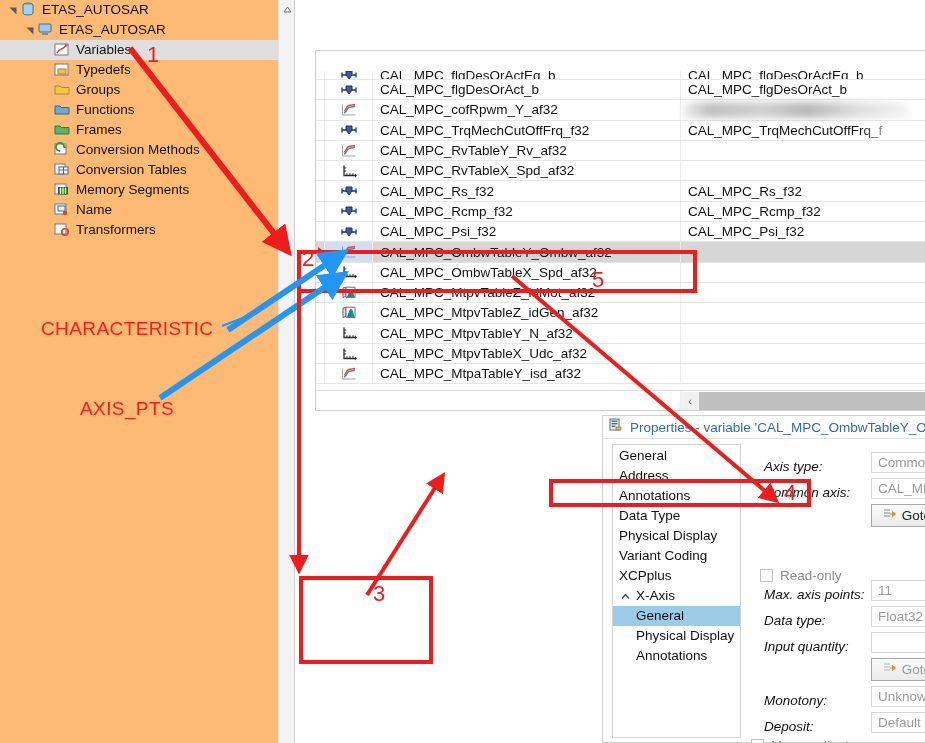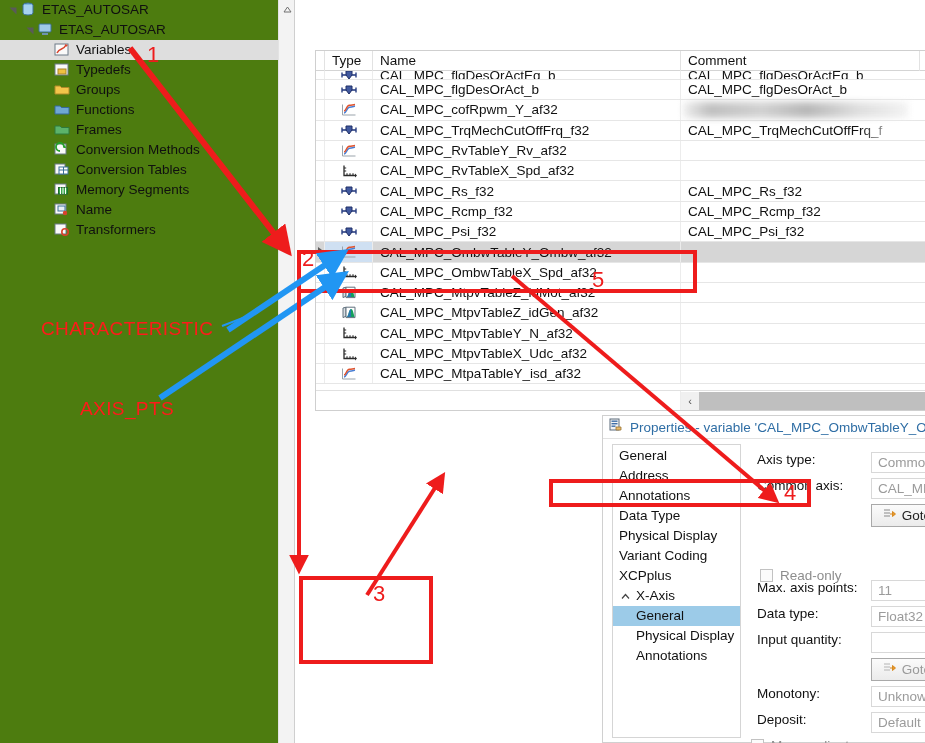--- a/index.html
+++ b/index.html
@@ -10,21 +10,21 @@
     font-family: "Liberation Sans", sans-serif;
     font-size: 13px;
     color: #1a1a1a;
     overflow: hidden;
   }
   #root { position: relative; width: 925px; height: 743px; }
 
   
   #tree-pane {
     position: absolute; left: 0; top: 0; width: 295px; height: 743px;
-    background: #4d7c0f; border-right: 1px solid #cfcfcf;
+    background: #fdba74; border-right: 1px solid #cfcfcf;
   }
   .tree-node {
     position: relative; height: 20px; line-height: 20px;
     display: flex; align-items: center; white-space: nowrap;
     font-size: 13.5px; color: #101010;
   }
   .tree-node.selected { background: #dedede; }
   .twisty {
     width: 14px; height: 20px; flex: 0 0 14px;
     display: flex; align-items: center; justify-content: center;
@@ -126,21 +126,21 @@
   #props-title { font-size:13.5px; color:#2f6ea5; white-space:nowrap; }
   #props-nav {
     position:absolute; left:9px; top:28px; width:129px; height:294px;
     border:1px solid #d5d5d5; background:#ffffff; padding-top:1px; overflow:hidden;
   }
   .navitem { height:20px; line-height:20px; font-size:13.5px; padding-left:6px; color:#111; white-space:nowrap; }
   .navitem.sub { padding-left:23px; }
   .navitem.group { padding-left:8px; display:flex; align-items:center; gap:6px; }
   .navitem.active { background:#9ccbe8; }
   #props-body { position:absolute; left:146px; top:28px; width:473px; height:294px; }
-  .prow { position:absolute; left:8px; height:22px; display:flex; align-items:flex-start; }
+  .prow { position:absolute; left:15px; height:22px; display:flex; align-items:flex-end;font-style:italic; }
   .plabel { font-size:13.5px; color:#111; white-space:nowrap; }
   .pfield {
     position:absolute; height:21px; border:1px solid #d8d8d8; background:#ffffff;
     display:flex; align-items:center; padding-left:6px;
     font-size:13.5px; color:#9b9b9b; white-space:nowrap;
   }
   .pbtn {
     position:absolute; width:72px; height:23px; border:1px solid #a9a9a9;
     background:linear-gradient(#fbfbfb,#ebebeb); display:flex; align-items:center;
     justify-content:center; gap:5px; font-size:13.5px; color:#222;
@@ -293,26 +293,20 @@
             <path d="M4.5 1 L8 6 L1 6 Z" fill="none" stroke="#707070" stroke-width="1"></path>
           </svg>
       </div>
     </div>
   </div>
 
   <div id="right-pane">
 
 
     <div id="table-wrap">
-      <div id="thead">
-        <div class="th" id="th-gut"></div>
-        <div class="th" id="th-type">Type</div>
-        <div class="th" id="th-name">Name</div>
-        <div class="th" id="th-comment">Comment</div>
-      </div>
       <div id="tbody">
           <div class="trow clipped-top">
             <span class="c-gut"></span>
             <span class="c-type">
               <svg width="18" height="14" viewBox="0 0 18 14">
                 <path d="M2 7 h14" stroke="#2a3f82" stroke-width="1.6"></path>
                 <path d="M6 3 h6 v4 l-3 4 l-3 -4 z" fill="#41599f" stroke="#1f2f66"></path>
                 <path d="M2 4.5 v5 M16 4.5 v5" stroke="#2a3f82" stroke-width="1.4"></path>
               </svg>
             </span>

